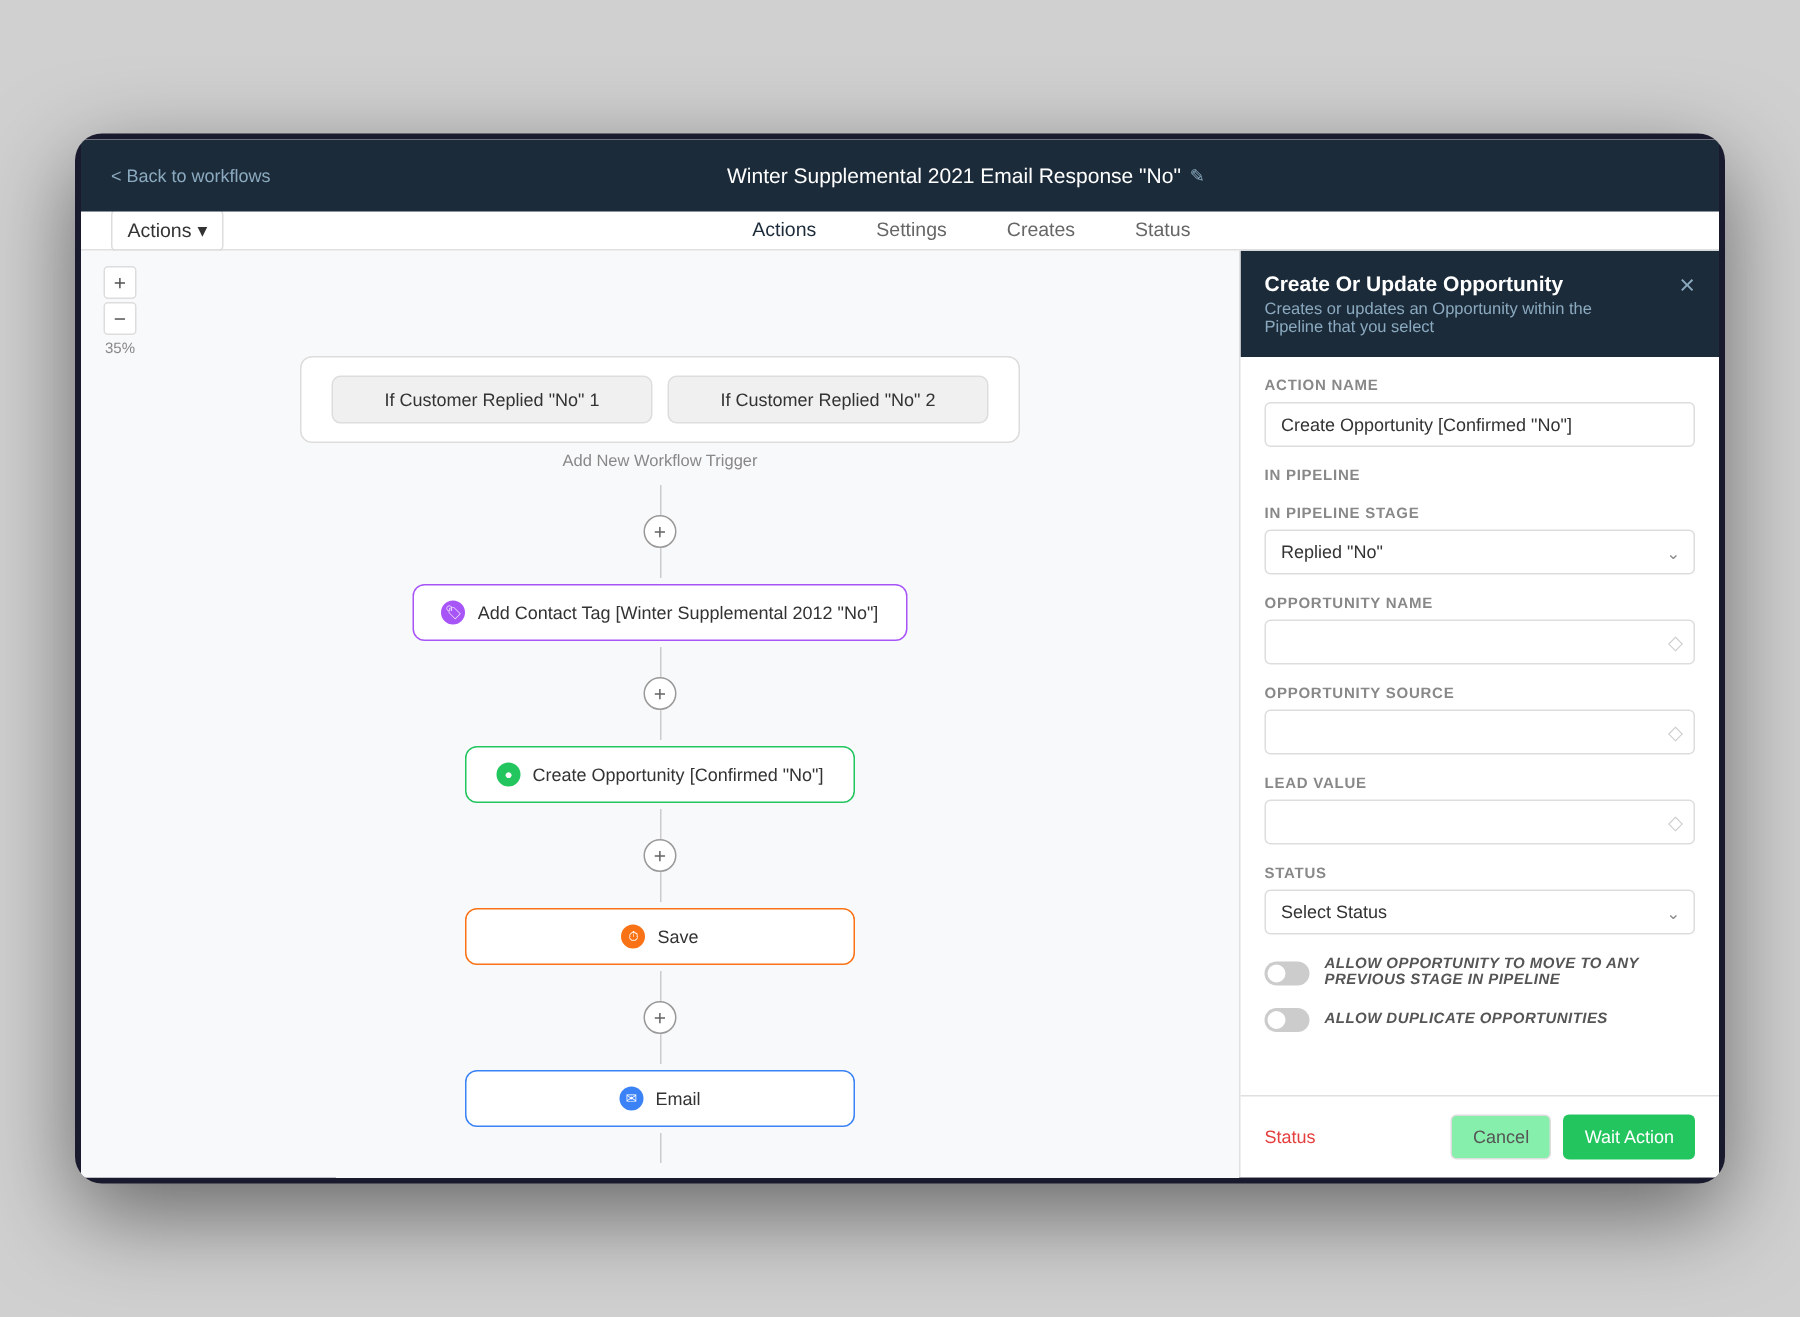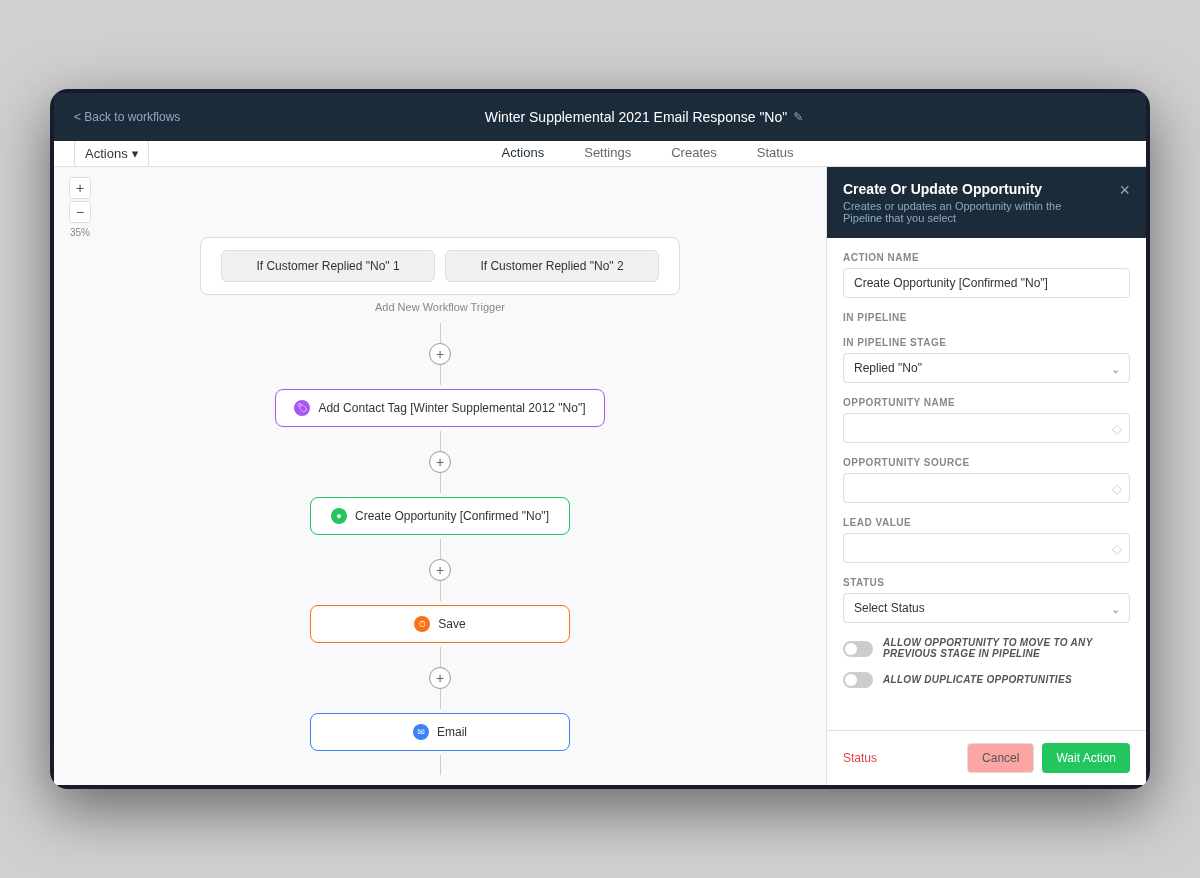--- a/index.html
+++ b/index.html
@@ -430,21 +430,21 @@
       display: flex;
       gap: 8px;
     }
     .cancel-btn {
       padding: 7px 14px;
       border: 1px solid #ddd;
       border-radius: 4px;
       font-size: 12px;
       color: #555;
       cursor: pointer;
-      background: #fca5a5;
+      background: #86efac;
       margin-left: 12px;
     }
     .save-btn {
       padding: 7px 14px;
       border: none;
       border-radius: 4px;
       font-size: 12px;
       color: white;
       cursor: pointer;
       background: #22c55e;

